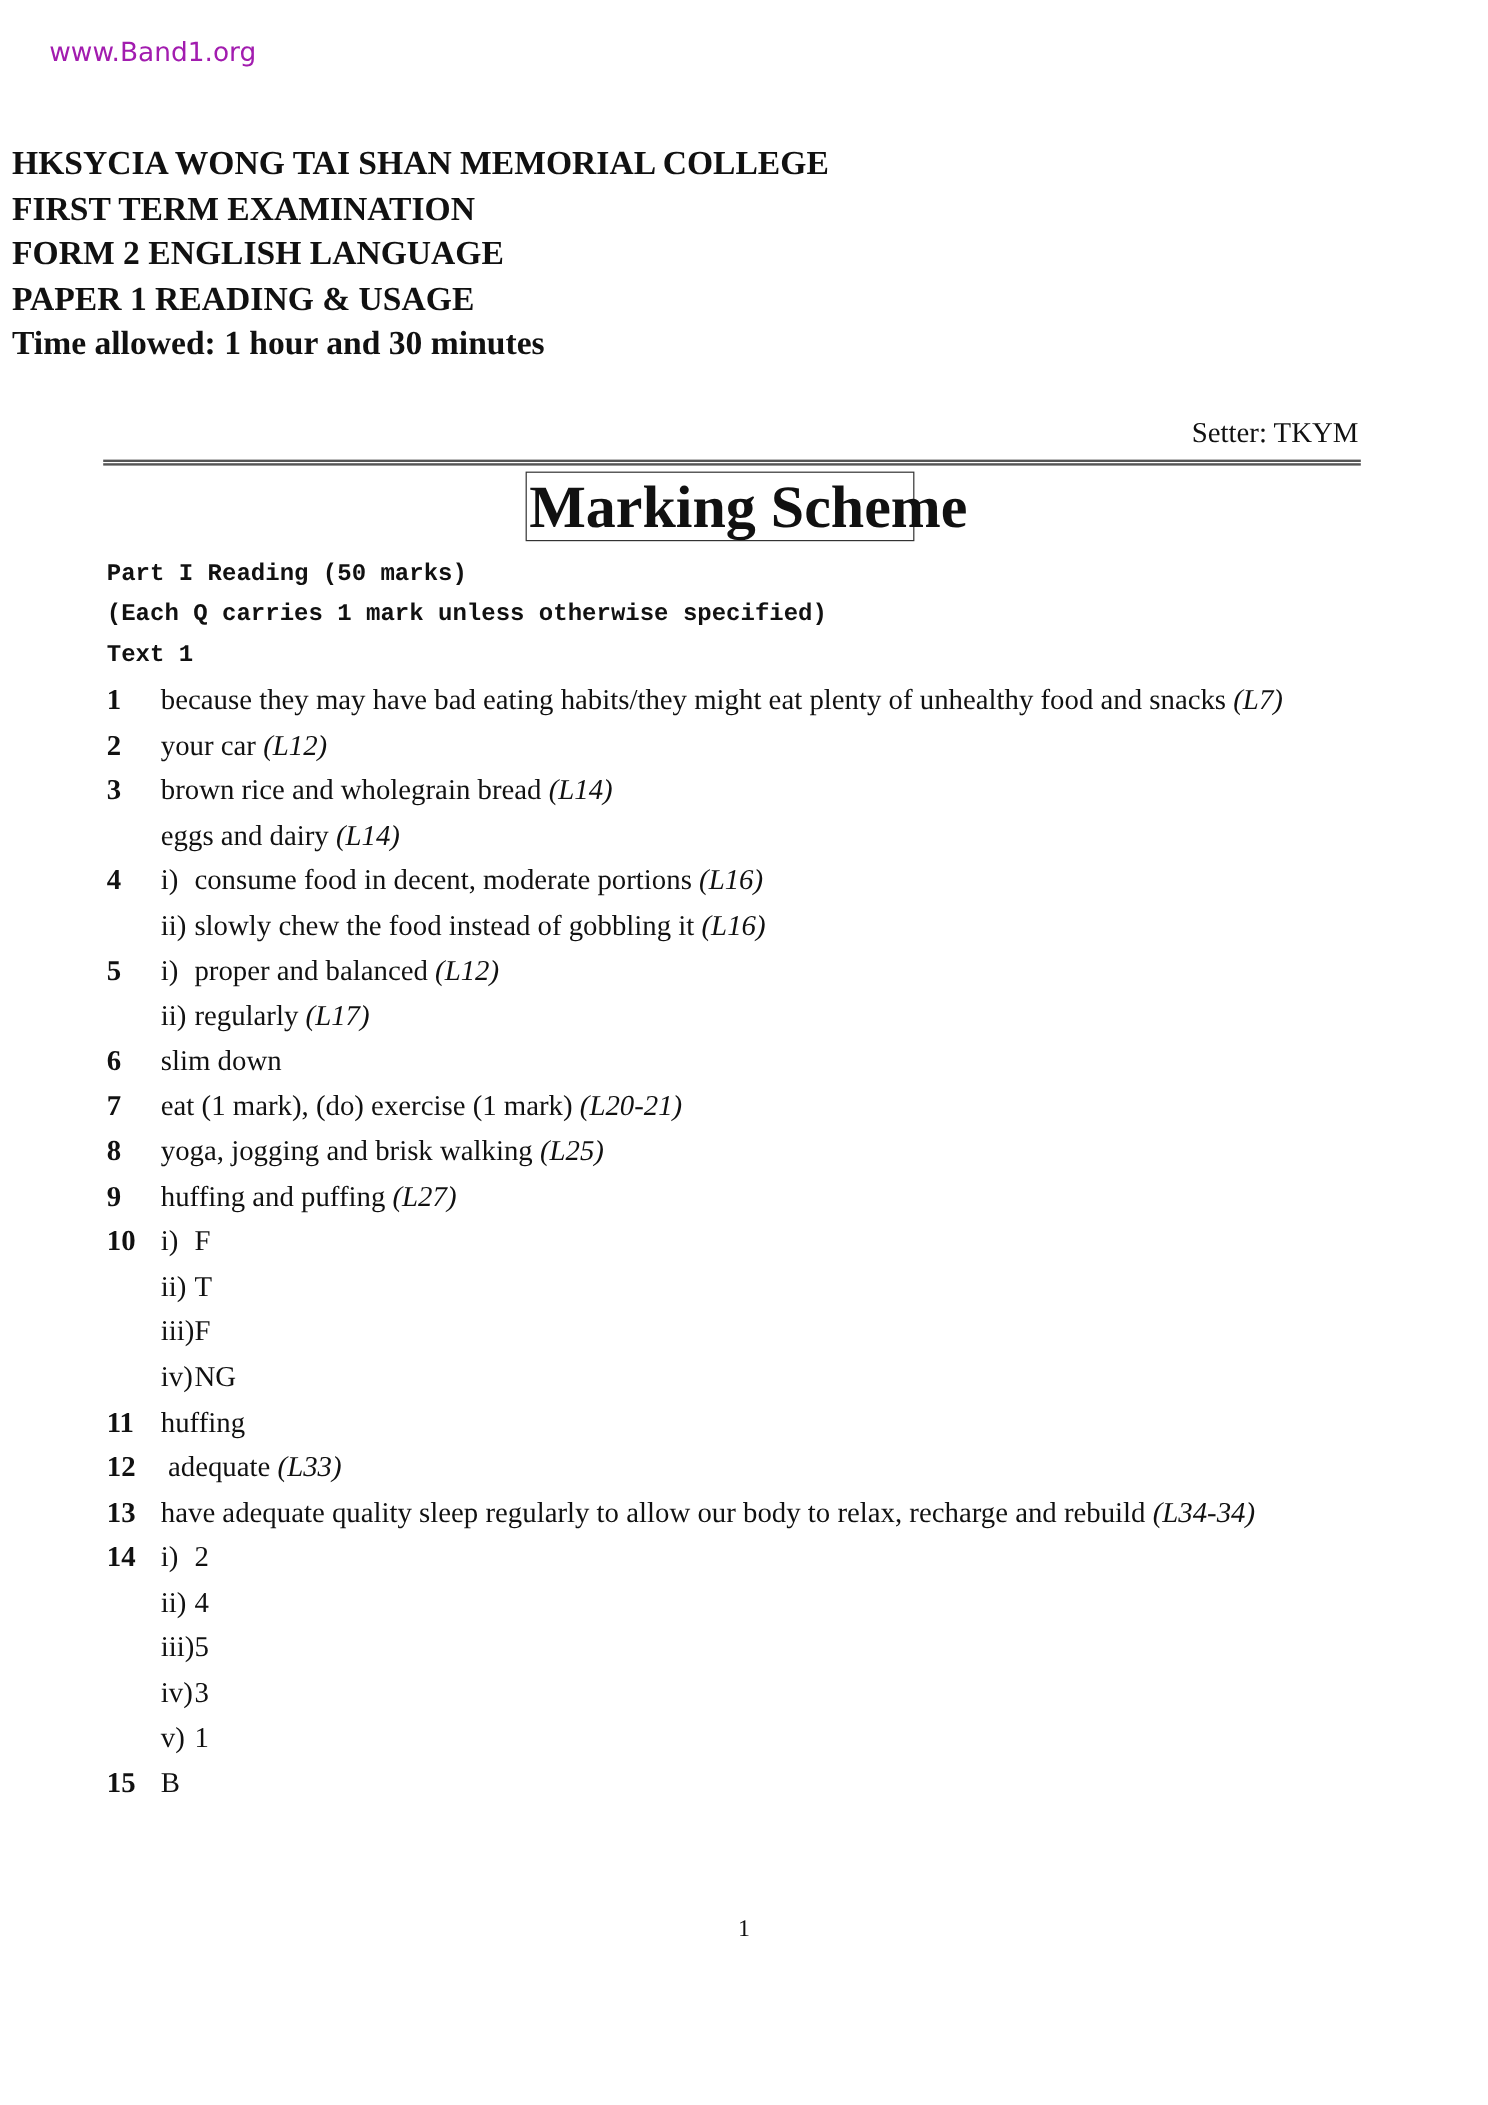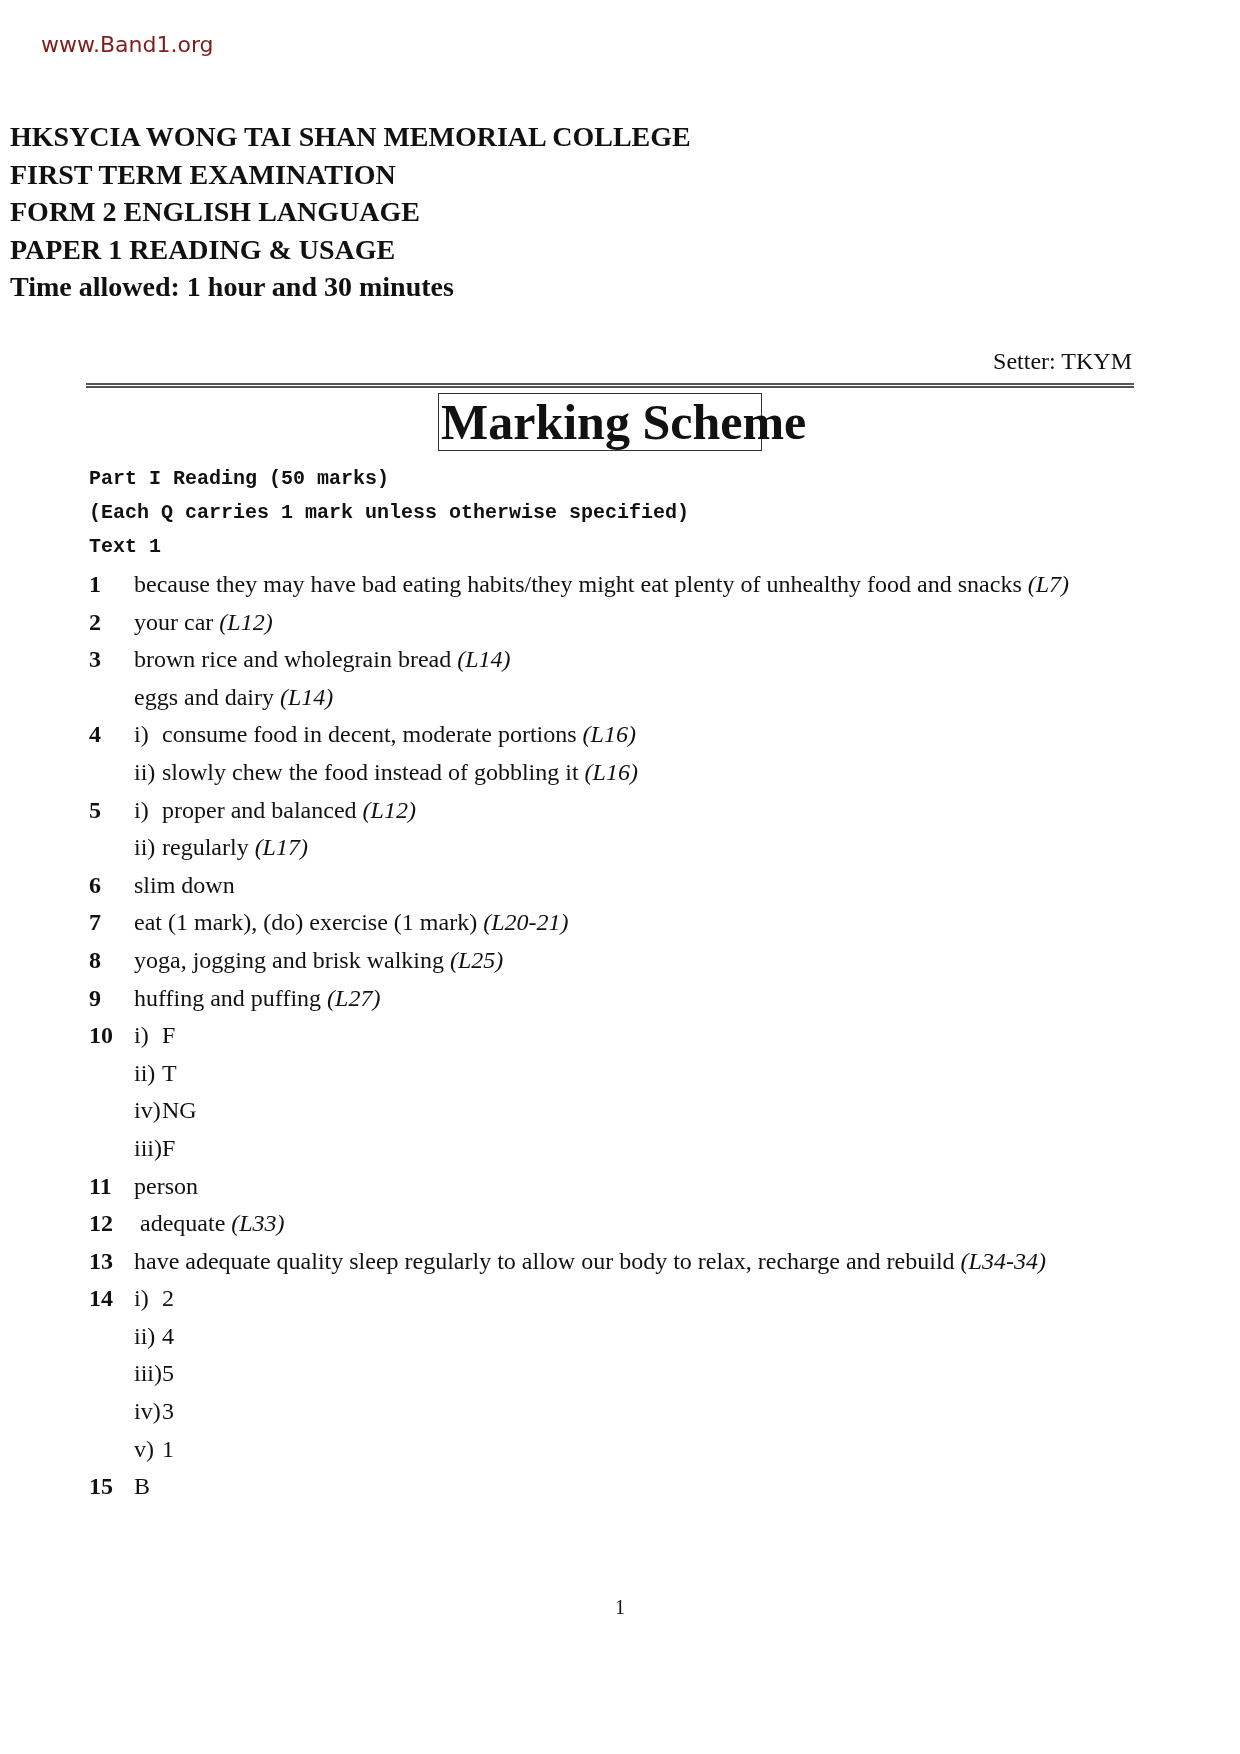--- a/index.html
+++ b/index.html
@@ -1,19 +1,19 @@
 <!DOCTYPE html>
 <html><head>
 <meta charset="utf-8">
 <style>
   html, body { margin: 0; padding: 0; background: #ffffff; }
   body { width: 1240px; height: 1754px; position: relative; overflow: hidden; color: #111; }
   .watermark {
     position: absolute; left: 41px; top: 32px;
-    font-family: "DejaVu Sans", sans-serif; font-size: 22px; color: #7f1d1d;
+    font-family: "DejaVu Sans", sans-serif; font-size: 22px; color: #a21caf;
   }
   .header {
     position: absolute; left: 0; top: 118px; width: 1240px; 
     font-family: "Liberation Serif", serif; font-weight: bold; font-size: 28px; line-height: 37.5px;
   }
   .header div { margin-left: 10px; }
   .setter {
     position: absolute; right: 108px; top: 348px;
     font-family: "Liberation Serif", serif; font-size: 24px;
   }
@@ -121,29 +121,29 @@
     <div class="row">
       <span class="qnum">10</span>
       <span><span class="sub">i)</span><span style="white-space: pre;">F</span></span>
     </div>
     <div class="row">
       <span class="qnum"></span>
       <span><span class="sub">ii)</span><span style="white-space: pre;">T</span></span>
     </div>
     <div class="row">
       <span class="qnum"></span>
+      <span><span class="sub">iii)</span><span style="white-space: pre;">F</span></span>
+    </div>
+    <div class="row">
+      <span class="qnum"></span>
       <span><span class="sub">iv)</span><span style="white-space: pre;">NG</span></span>
     </div>
     <div class="row">
-      <span class="qnum"></span>
-      <span><span class="sub">iii)</span><span style="white-space: pre;">F</span></span>
-    </div>
-    <div class="row">
       <span class="qnum">11</span>
-      <span><span style="white-space: pre;">person</span></span>
+      <span><span style="white-space: pre;">huffing</span></span>
     </div>
     <div class="row">
       <span class="qnum">12</span>
       <span><span style="white-space: pre;"> adequate </span><span class="ref">(L33)</span></span>
     </div>
     <div class="row">
       <span class="qnum">13</span>
       <span><span style="white-space: pre; margin-top: 17px;">have adequate quality sleep regularly to allow our body to relax, recharge and rebuild </span><span class="ref">(L34-34)</span></span>
     </div>
     <div class="row">

